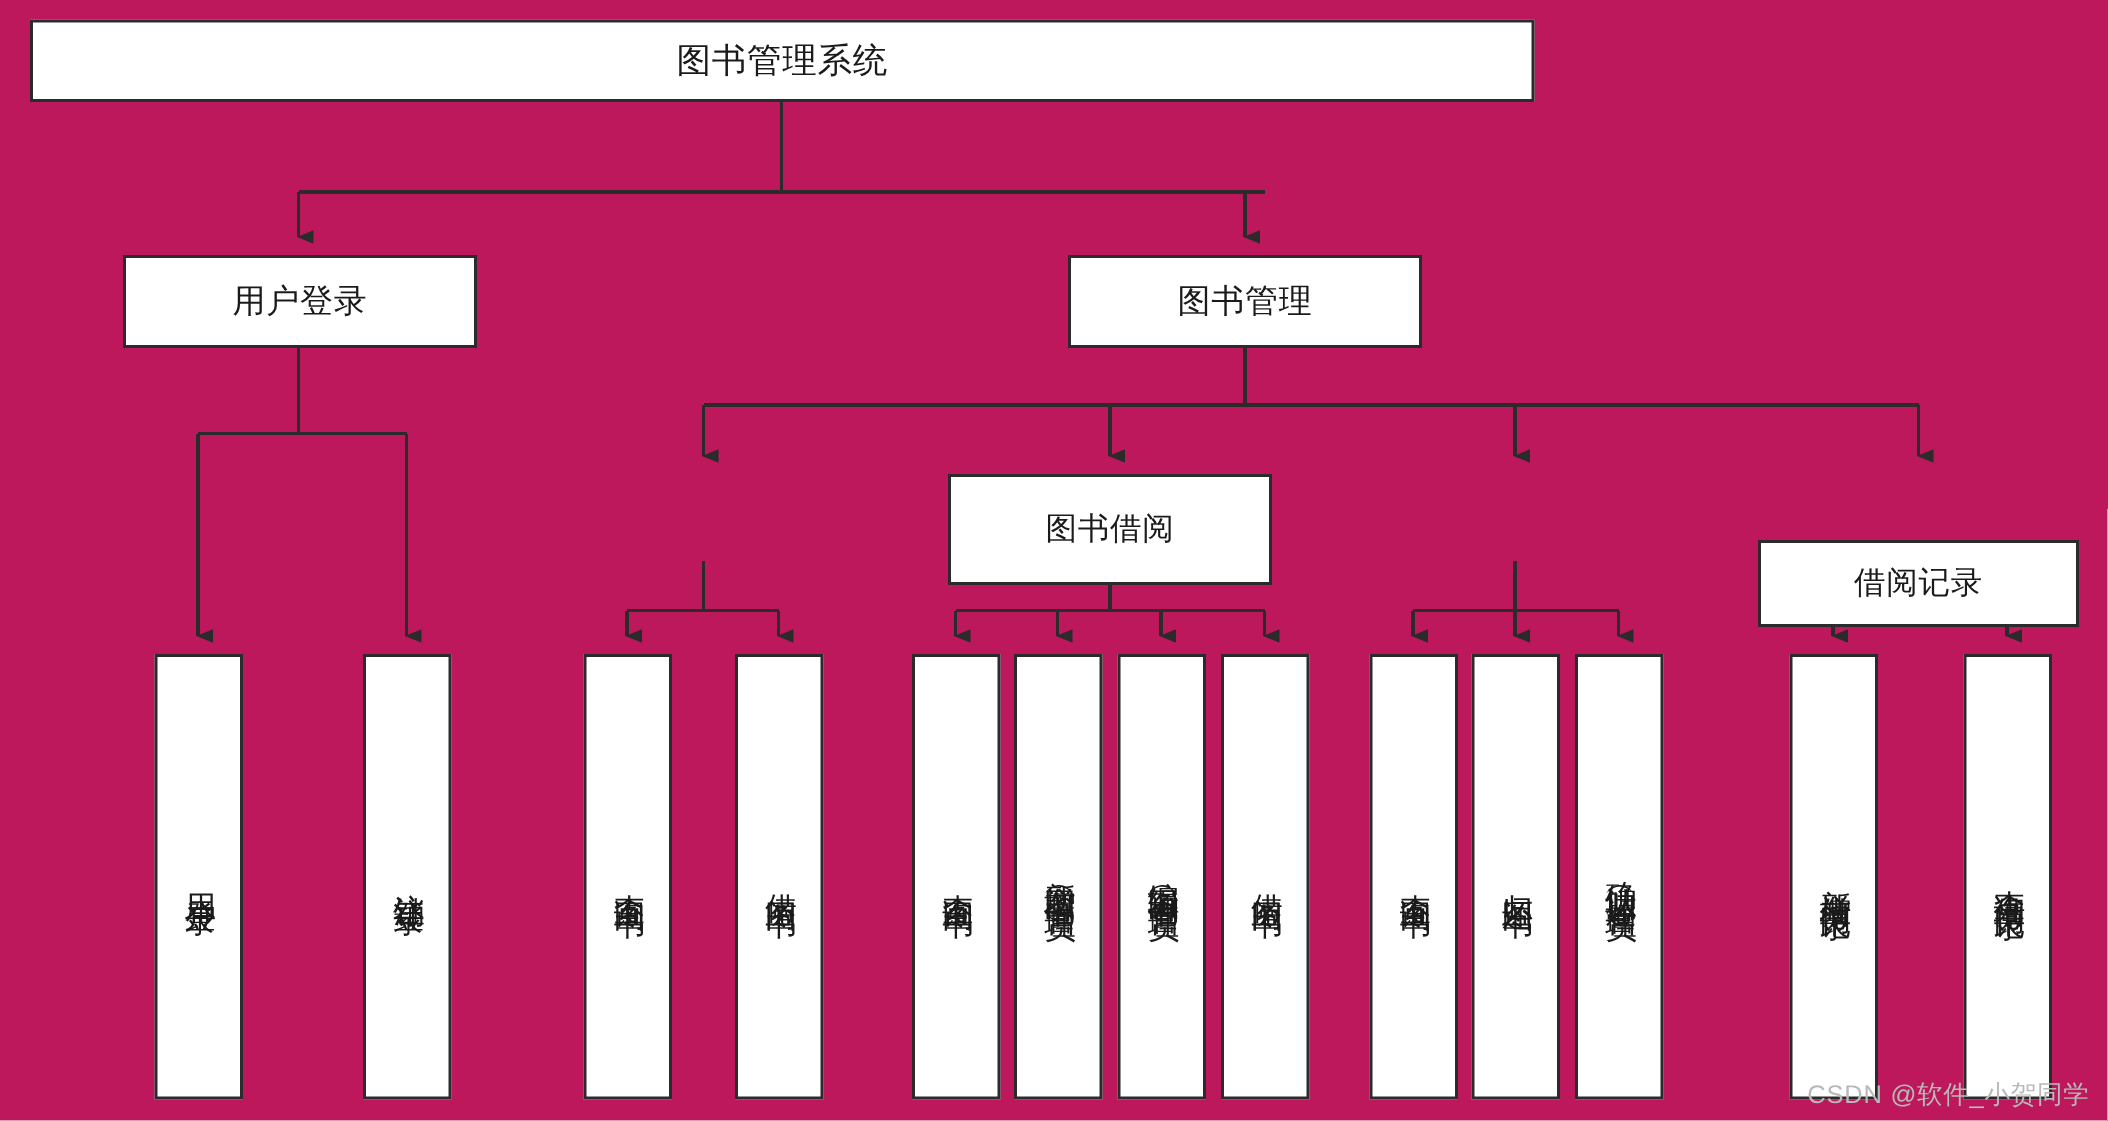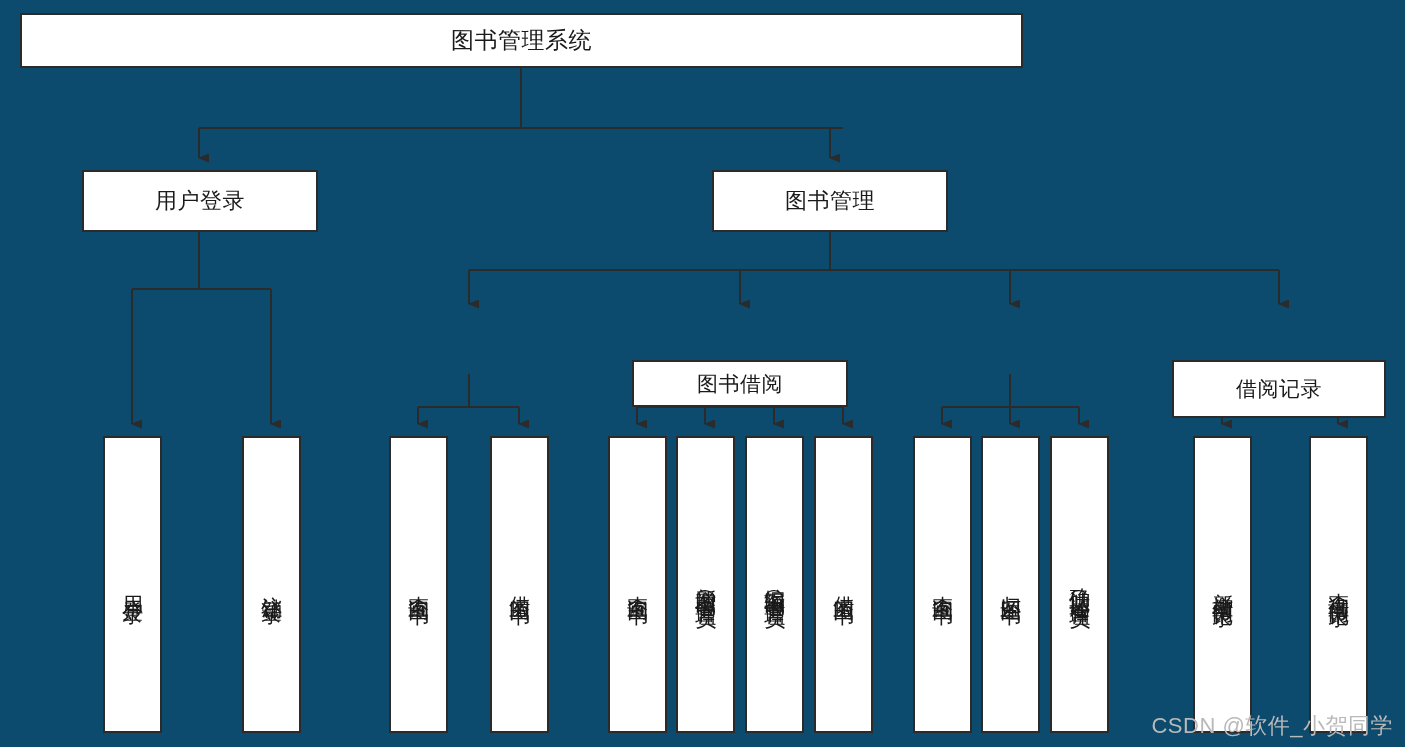--- a/index.html
+++ b/index.html
@@ -8,21 +8,21 @@
     padding: 0;
     background: #ffffff;
   }
   body {
     font-family: "Liberation Sans", "DejaVu Sans", sans-serif;
   }
   #diagram-root {
     position: relative;
     width: 1405px;
     height: 747px;
-    background: #0c4a6e;
+    background: #be185d;
     overflow: hidden;
   }
   #edges-layer {
     position: absolute;
     left: 0;
     top: 0;
     width: 1405px;
     height: 747px;
     pointer-events: none;
   }
@@ -67,21 +67,21 @@
     font-size: 21px;
     line-height: 1.35;
     letter-spacing: 3px;
     white-space: nowrap;
     max-height: 100%;
   }
   #watermark {
     position: absolute;
     right: 12px;
     bottom: 6px;
-    font-size: 22px;
+    font-size: 17px;
     color: #b9b9b9;
     z-index: 5;
     white-space: nowrap;
     letter-spacing: 0.5px;
   }
 </style>
 </head>
 <body>
 
 <div id="diagram-root">
@@ -142,21 +142,21 @@
 
   <div class="node level-two" style="left:82px; top:170px; width:236px; height:62px;">
     <span class="node-label">用户登录</span>
   </div>
 
   <div class="node level-two" style="left:712px; top:170px; width:236px; height:62px;">
     <span class="node-label">图书管理</span>
   </div>
 
 
-  <div class="node level-three" style="left:632px; top:316px; width:216px; height:47px;margin-top:44px;">
+  <div class="node level-three" style="left:632px; top:316px; width:216px; height:74px;">
     <span class="node-label">图书借阅</span>
   </div>
 
 
   <div class="node level-three" style="left:1172px; top:316px; width:214px; height:58px;margin-top:44px;">
     <span class="node-label">借阅记录</span>
   </div>
 
   <div class="node leaf" style="left:103px; top:436px; width:59px; height:297px;">
     <span class="node-label">用户登录</span>

